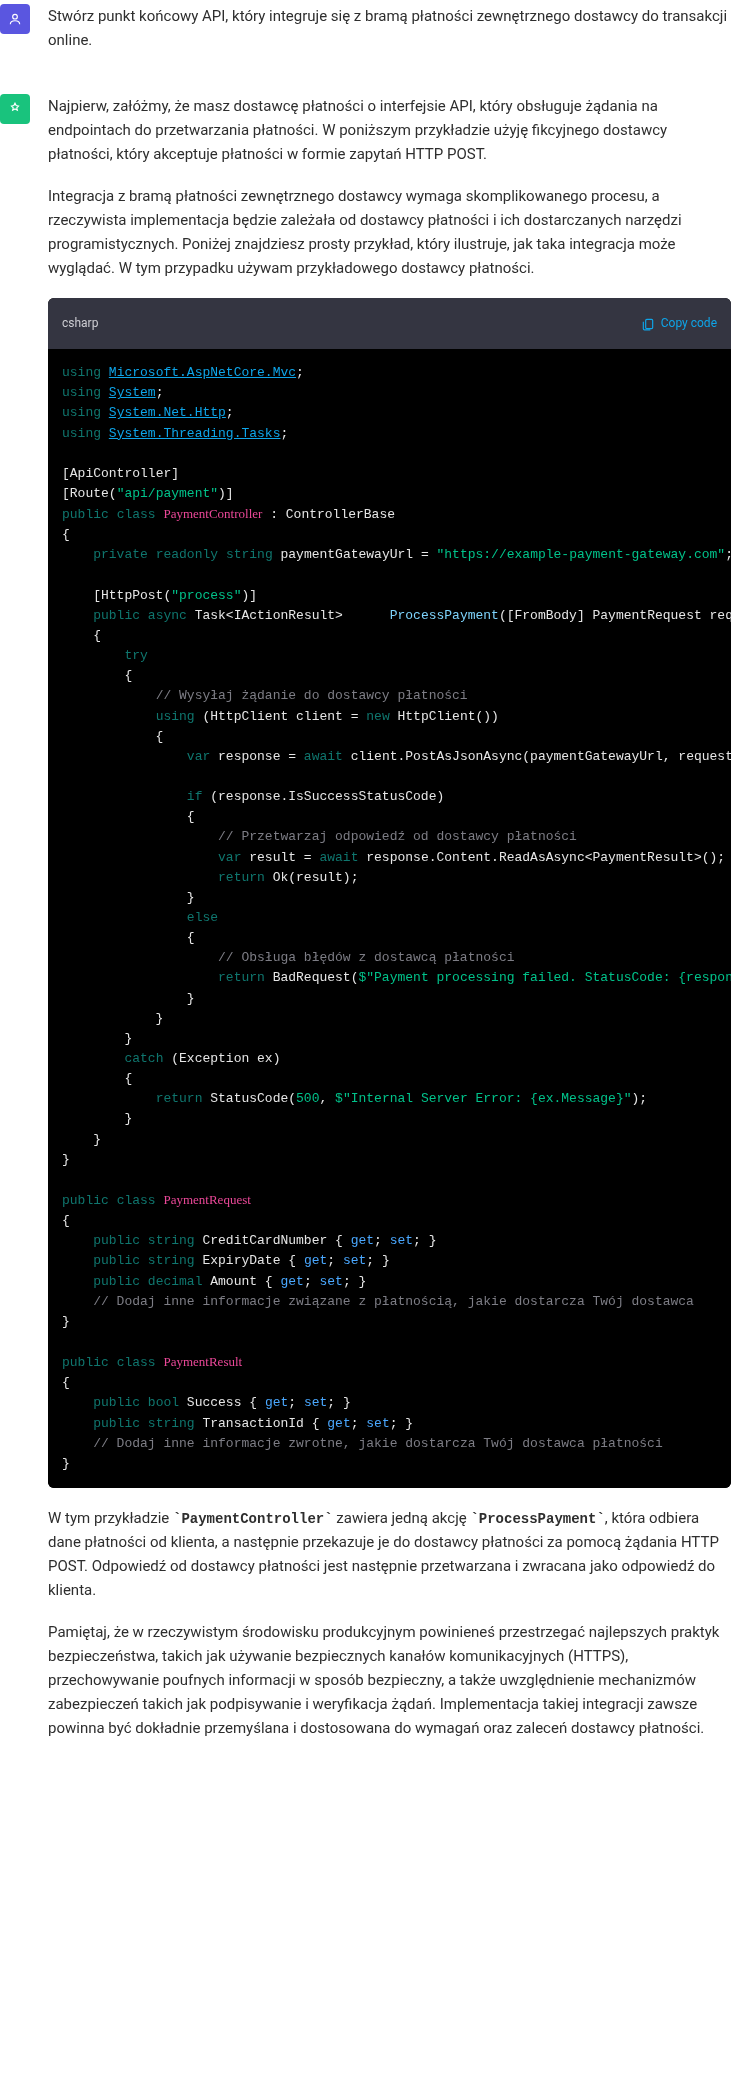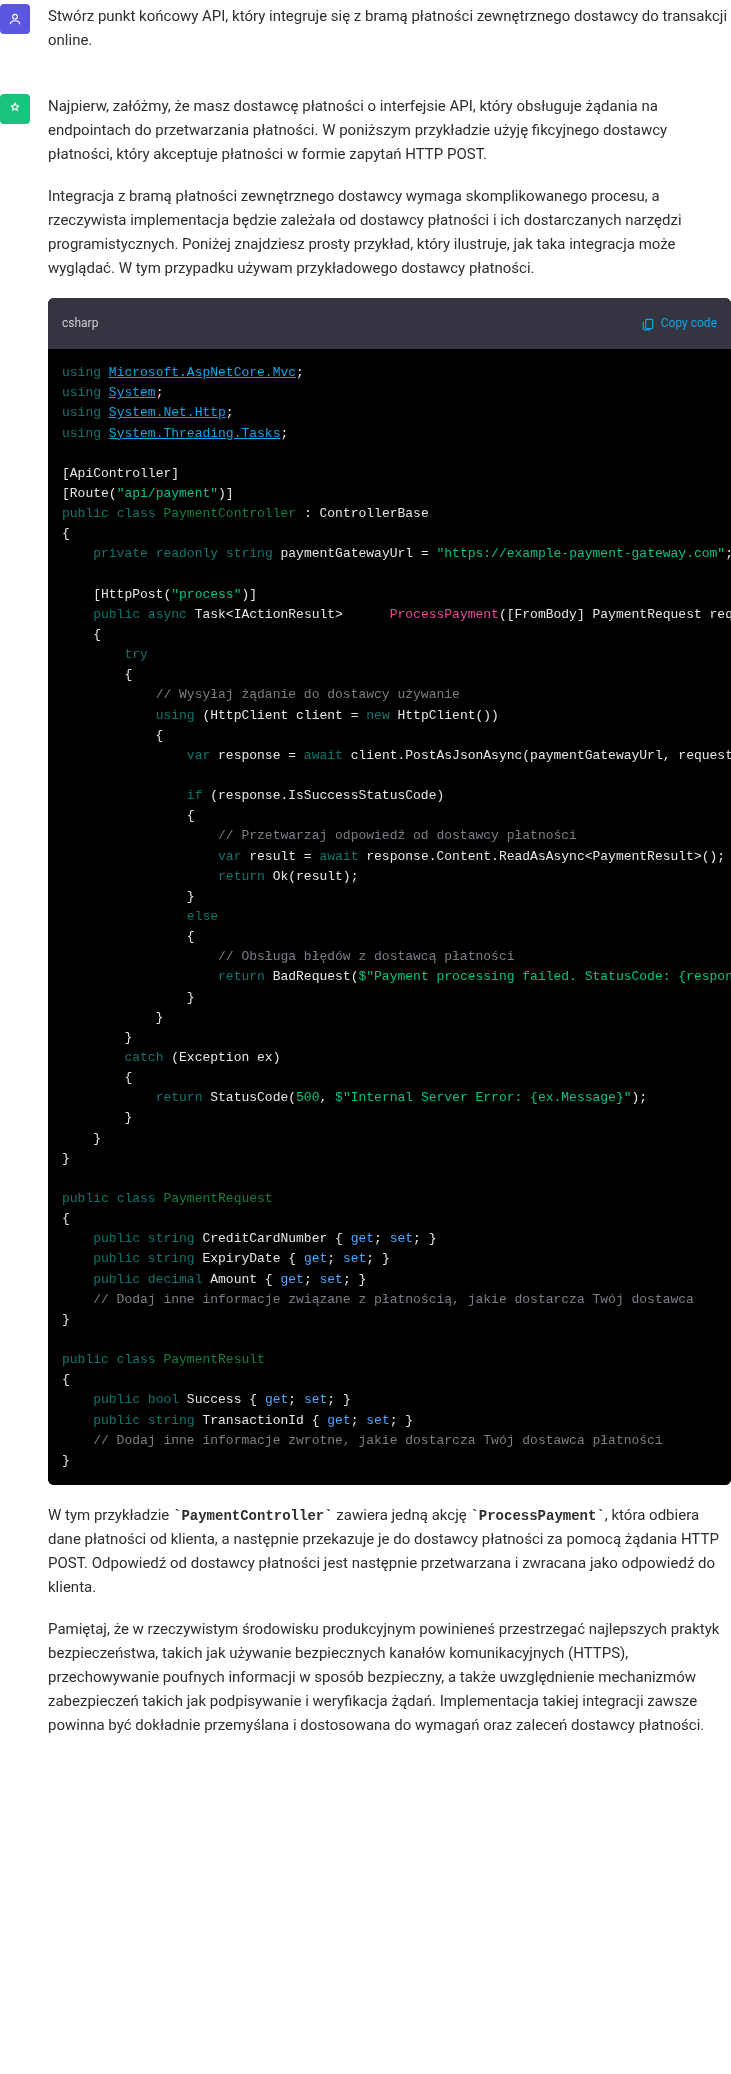--- a/index.html
+++ b/index.html
@@ -61,22 +61,22 @@
   .code-body pre {
     font-family: "SFMono-Regular", Consolas, "Liberation Mono", Menlo, monospace;
     font-size: 13px;
     line-height: 1.55;
     color: #e6e6e6;
     white-space: pre;
   }
   .tok-kw   { color: #0f766e; }
   .tok-ns   { color: #0ea5e9; text-decoration: underline; }
   .tok-str  { color: #00c28a; }
-  .tok-cls  { color: #15803d; }
-  .tok-fn   { color: #ec4899; padding-left: 39px; }
+  .tok-cls  { color: #ec4899; font-family: Liberation Serif, serif; }
+  .tok-fn   { color: #7dd3fc; padding-left: 39px; }
   .tok-attr { color: #e6e6e6; }
   .tok-type { color: #e6e6e6; }
   .tok-com  { color: #7d7d85; }
   .tok-num  { color: #00c28a; }
   .tok-prop { color: #4aa8ff; }
   .inline-code {
     font-family: "SFMono-Regular", Consolas, "Liberation Mono", Menlo, monospace;
     font-weight: 600;
     font-size: 14px;
   }
@@ -132,21 +132,21 @@
 [<span class="tok-attr">Route</span>(<span class="tok-str">"api/payment"</span>)]
 <span class="tok-kw">public</span> <span class="tok-kw">class</span> <span class="tok-cls">PaymentController</span> : <span class="tok-type">ControllerBase</span>
 {
     <span class="tok-kw">private</span> <span class="tok-kw">readonly</span> <span class="tok-kw">string</span> paymentGatewayUrl = <span class="tok-str">"https://example-payment-gateway.com"</span>;
 
     [<span class="tok-attr">HttpPost</span>(<span class="tok-str">"process"</span>)]
     <span class="tok-kw">public</span> <span class="tok-kw">async</span> Task&lt;IActionResult&gt; <span class="tok-fn">ProcessPayment</span>([FromBody] PaymentRequest request)
     {
         <span class="tok-kw">try</span>
         {
-            <span class="tok-com">// Wysyłaj żądanie do dostawcy używanie</span>
+            <span class="tok-com">// Wysyłaj żądanie do dostawcy płatności</span>
             <span class="tok-kw">using</span> (HttpClient client = <span class="tok-kw">new</span> HttpClient())
             {
                 <span class="tok-kw">var</span> response = <span class="tok-kw">await</span> client.PostAsJsonAsync(paymentGatewayUrl, request);
 
                 <span class="tok-kw">if</span> (response.IsSuccessStatusCode)
                 {
                     <span class="tok-com">// Przetwarzaj odpowiedź od dostawcy płatności</span>
                     <span class="tok-kw">var</span> result = <span class="tok-kw">await</span> response.Content.ReadAsAsync&lt;PaymentResult&gt;();
                     <span class="tok-kw">return</span> Ok(result);
                 }

